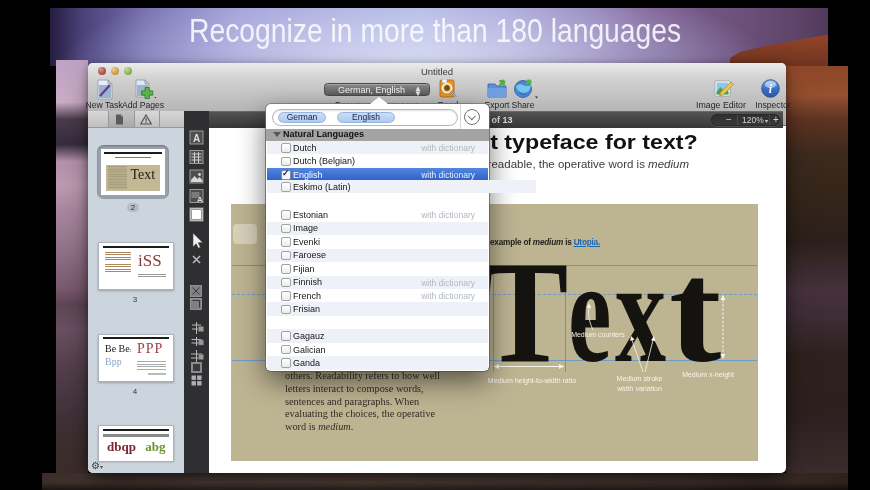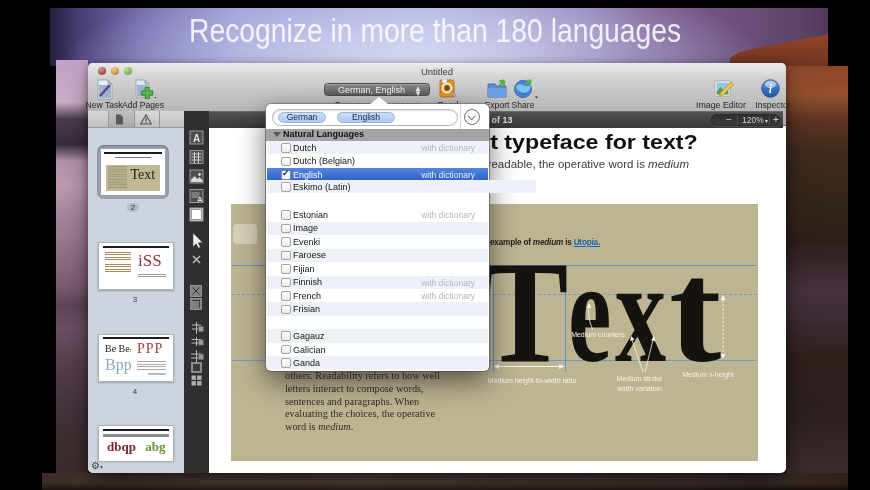--- a/index.html
+++ b/index.html
@@ -232,21 +232,21 @@
         <div class="minibar" style="left:3.5px;top:2.5px;width:66px;height:2px;"></div>
         <div class="abs" style="left:6px;top:9px;width:26px;height:8px;background:repeating-linear-gradient(#b0885f 0,#b0885f 1px,#fff 1px,#fff 2.4px);"></div>
         <div class="abs" style="left:6px;top:21px;width:26px;height:8px;background:repeating-linear-gradient(#b0885f 0,#b0885f 1px,#fff 1px,#fff 2.4px);"></div>
         <div class="minitxt" style="left:39px;top:8px;font-size:17px;color:#8c3838;">iSS</div>
         <div class="abs" style="left:39px;top:31px;width:28px;height:5px;background:repeating-linear-gradient(#999 0,#999 1px,#fff 1px,#fff 2.4px);"></div>
       </div>
       <div class="tnum" style="left:37px;top:183.5px;">3</div>
       <div class="thumb" style="left:10px;top:222.5px;width:74px;height:46px;">
         <div class="minibar" style="left:3.5px;top:2.5px;width:66px;height:2px;"></div>
         <div class="minitxt" style="left:6px;top:8px;font-size:10px;">Be Be<span style="font-size:6px;">:</span></div>
-        <div class="minitxt" style="left:6px;top:21px;font-size:16px;color:#8aa8c8;text-align:center;">Bpp</div>
+        <div class="minitxt" style="left:6px;top:21px;font-size:10px;color:#8aa8c8;text-align:center;">Bpp</div>
         <div class="minitxt" style="left:38px;top:6px;font-size:14px;color:#a04040;letter-spacing:1px;">PPP</div>
         <div class="abs" style="left:38px;top:26px;width:29px;height:9px;background:repeating-linear-gradient(#aaa 0,#aaa 1px,#fff 1px,#fff 2.6px);"></div>
         <div class="abs" style="left:49px;top:38px;width:18px;height:2px;background:#bbb;"></div>
       </div>
       <div class="tnum" style="left:37px;top:275.5px;">4</div>
       <div class="thumb" style="left:10px;top:314px;width:74px;height:34.5px;border-bottom:none;">
         <div class="minibar" style="left:3.5px;top:3px;width:66px;height:2px;"></div>
         <div class="abs" style="left:3.5px;top:7.5px;width:66px;height:3px;background:#8a8a8a;"></div>
         <div class="minitxt" style="left:8px;top:13px;font-size:13px;font-weight:bold;color:#7c2832;">dbqp</div>
         <div class="minitxt" style="left:43px;top:13px;font-size:13px;font-weight:bold;color:#6a9430;">&nbsp;abg</div>

